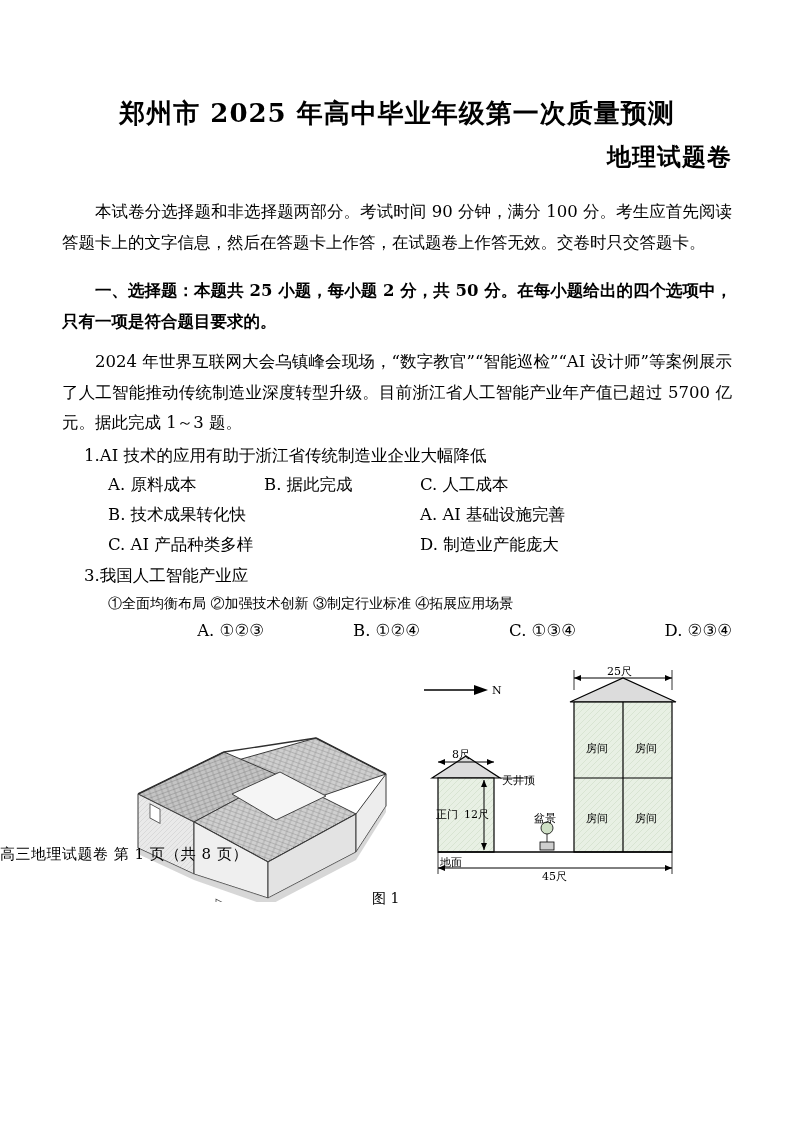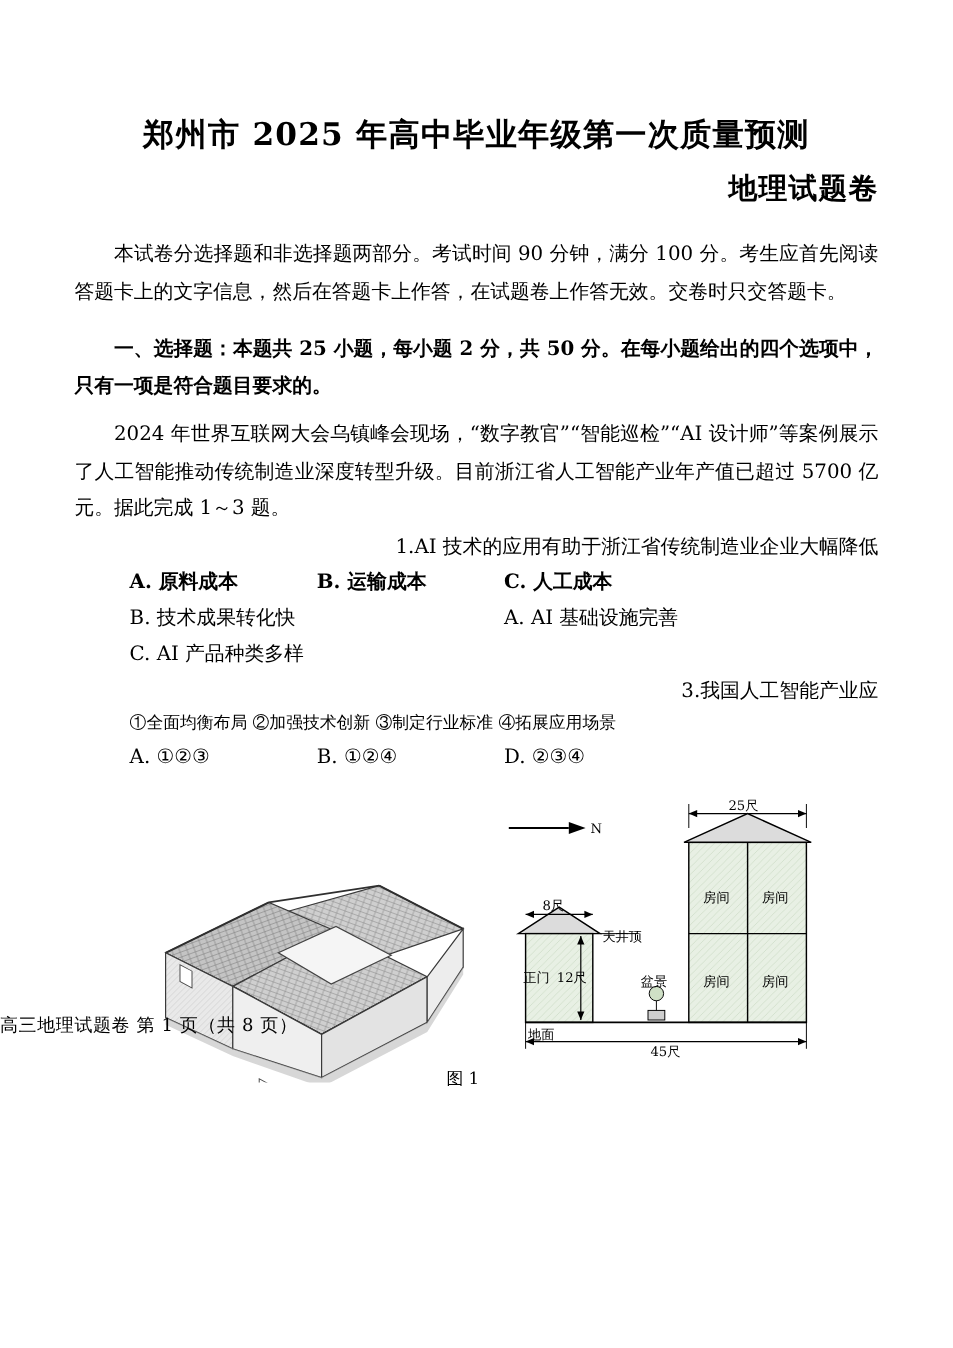--- a/index.html
+++ b/index.html
@@ -58,43 +58,42 @@
   }
   .stem {
     margin-top: 10px;
   }
   .q {
     font-size: 16.5px;
     line-height: 1.8;
     margin: 2px 0 0 0;
     padding-left: 22px;
     text-indent: 0;
-    text-align: right;
   }
   .q-text {
     display: block;
   }
   .opts-row {
     display: flex;
     padding-left: 46px;
     font-size: 16.5px;
     line-height: 1.8;
   }
   .opts-row.four > span {
     width: 25%;
     box-sizing: border-box;
-    font-weight: bold;
   }
   .opts-row.two > span {
     width: 50%;
     box-sizing: border-box;
   }
   .opts-row.circled > span {
     width: 25%;
     box-sizing: border-box;
+    text-align: right;
   }
   .opt-line {
     padding-left: 46px;
     font-size: 14px;
     line-height: 1.8;
   }
   .figure-area {
     position: relative;
     height: 272px;
     margin-top: 8px;
@@ -147,39 +146,41 @@
 
   <p class="section-head">一、选择题：本题共 25 小题，每小题 2 分，共 50 分。在每小题给出的四个选项中，只有一项是符合题目要求的。</p>
 
   <p class="para stem">2024 年世界互联网大会乌镇峰会现场，“数字教官”“智能巡检”“AI 设计师”等案例展示了人工智能推动传统制造业深度转型升级。目前浙江省人工智能产业年产值已超过 5700 亿元。据此完成 1～3 题。</p>
 
   <div class="q">
     <span class="q-text"><span>1.</span><span>AI 技术的应用有助于浙江省传统制造业企业大幅降低</span></span>
   </div>
   <div class="opts-row four">
     <span>A. 原料成本</span>
-    <span>B. 运输成本</span>
+    <span>B. 据此完成</span>
     <span>C. 人工成本</span>
   </div>
 
   <div class="opts-row two">
     <span>B. 技术成果转化快</span>
     <span>A. AI 基础设施完善</span>
   </div>
   <div class="opts-row two">
     <span>C. AI 产品种类多样</span>
+    <span>D. 制造业产能庞大</span>
   </div>
 
   <div class="q">
     <span class="q-text"><span>3.</span><span>我国人工智能产业应</span></span>
   </div>
   <div class="opt-line">①全面均衡布局 ②加强技术创新 ③制定行业标准 ④拓展应用场景</div>
   <div class="opts-row circled">
     <span>A. ①②③</span>
     <span>B. ①②④</span>
+    <span>C. ①③④</span>
     <span>D. ②③④</span>
   </div>
 
 
   <div class="figure-area">
 
     <svg class="house-pic" viewBox="0 0 280 200">
       <defs>
         <pattern id="tile" width="6" height="4" patternUnits="userSpaceOnUse" patternTransform="rotate(20)">
           <rect width="6" height="4" fill="#cfcfcf"></rect>

